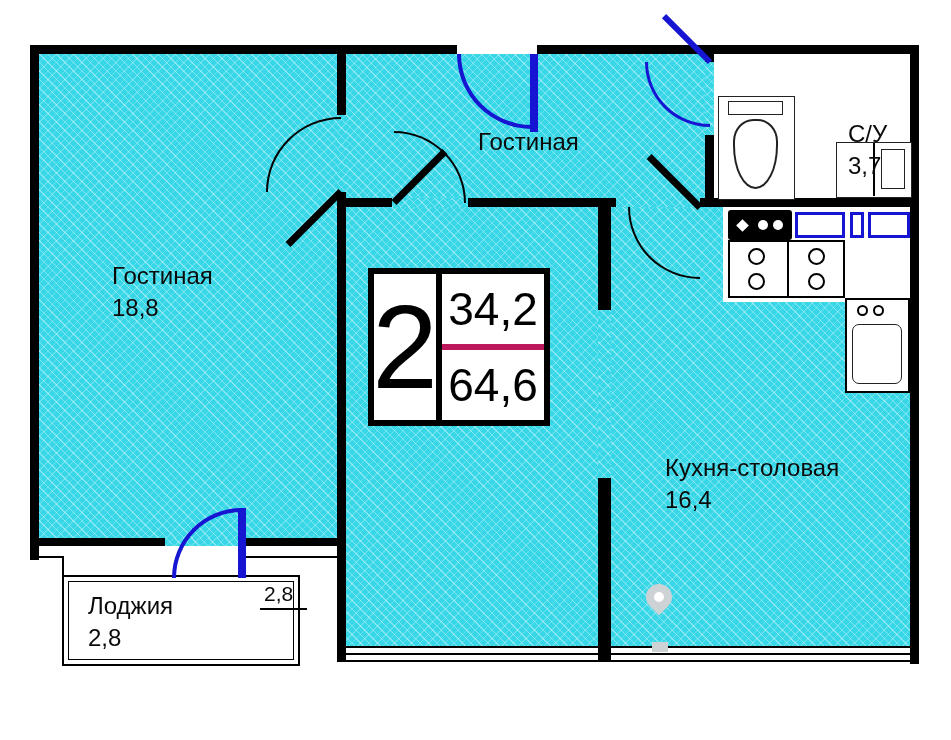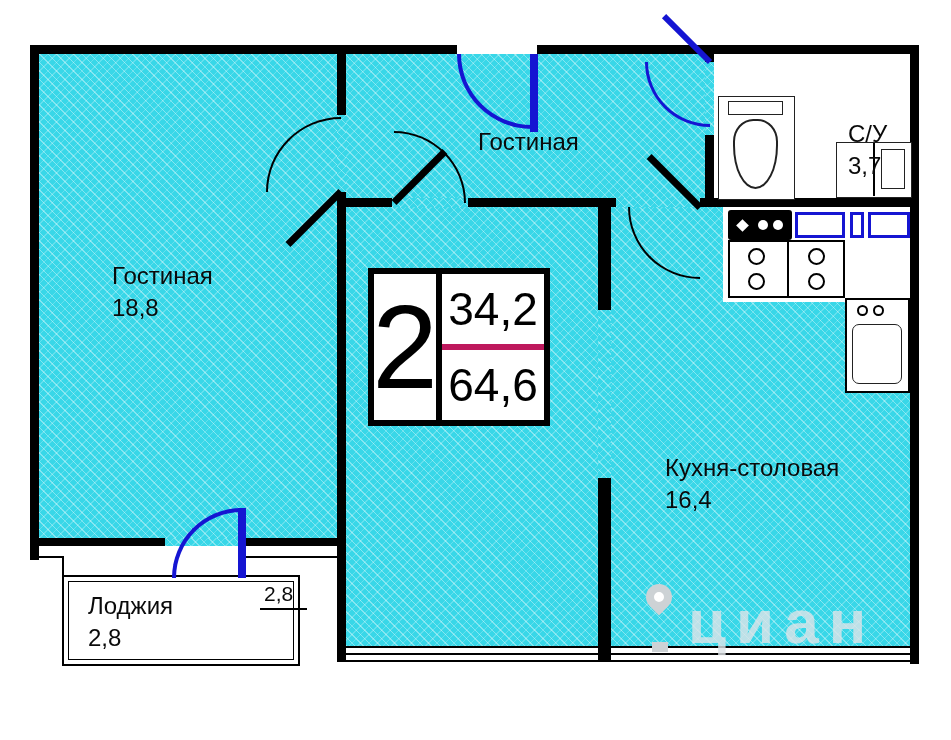--- a/index.html
+++ b/index.html
@@ -184,15 +184,14 @@
   <div class="label" style="left:88px;top:590px;">
     <span>Лоджия</span>
     <span class="area">2,8</span>
   </div>
   <div id="loggia-note">2,8</div>
 
   <div id="wm-pin">
       <div class="hole"></div>
     </div>
   <div id="wm-base"></div>
-  <div id="wm-text">циан</div>
 
 </div>
 
 </body></html>

